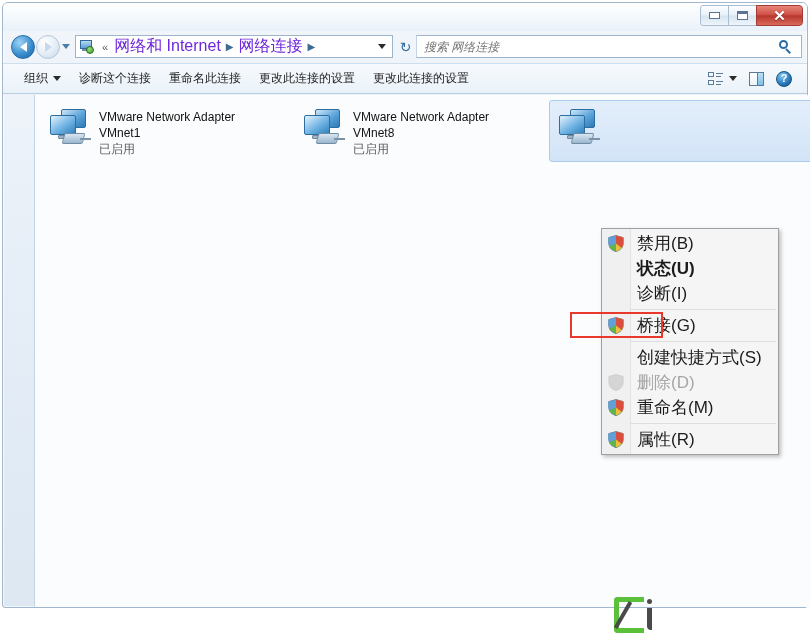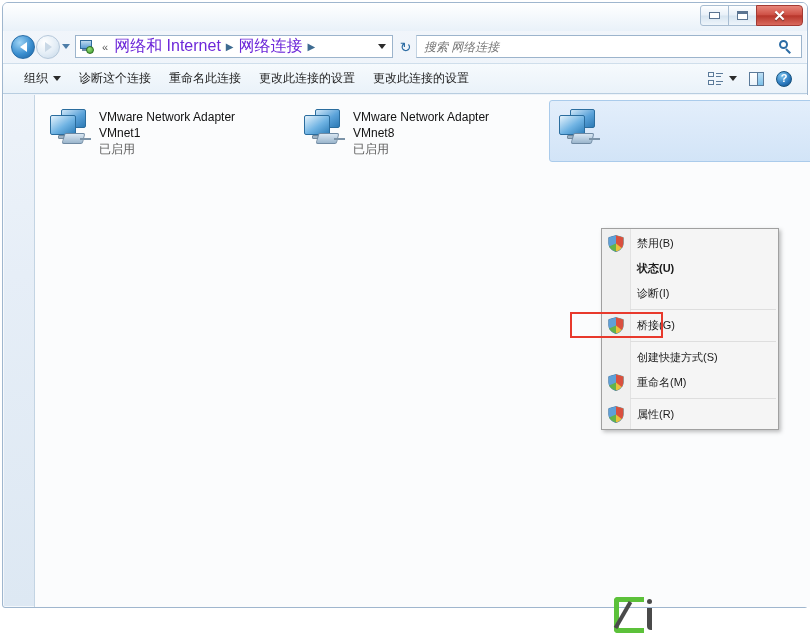--- a/index.html
+++ b/index.html
@@ -446,21 +446,21 @@
     width: 28px;
     background: #f0f0f0;
     border-right: 1px solid #e2e2e2;
   }
   .mi {
     position: relative;
     height: 25px;
     display: flex;
     align-items: center;
     padding-left: 28px;
-    font-size: 11px;
+    font-size: 17px;
     color: #1b1b1b;
     z-index: 1;
   }
   .mi.bold { font-weight: bold; }
   .mi.disabled { color: #a6a6a6; }
   .mi .mi-label { padding-left: 7px; }
   .mi-sep {
     position: relative;
     height: 1px;
     background: #dedede;
@@ -718,20 +718,26 @@
         </svg>
         <span class="mi-label">桥接(G)</span>
       </div>
 
       <div class="mi-sep"></div>
 
       <div class="mi">
         <span class="mi-label">创建快捷方式(S)</span>
       </div>
 
+      <div class="mi disabled">
+        <svg class="shield dim" viewBox="0 0 16 17">
+          <path d="M8 0.6 L15.2 2.6 V8.2 C15.2 12.5 12 15.4 8 16.6 C4 15.4 0.8 12.5 0.8 8.2 V2.6 Z" fill="#9aa6b2" stroke="#7d8893" stroke-width="0.7"></path>
+        </svg>
+        <span class="mi-label">删除(D)</span>
+      </div>
 
       <div class="mi">
         <svg class="shield" viewBox="0 0 16 17">
           <path d="M8 0.6 L15.2 2.6 V8.2 C15.2 12.5 12 15.4 8 16.6 C4 15.4 0.8 12.5 0.8 8.2 V2.6 Z" fill="#3e7fbf" stroke="#2a5c8c" stroke-width="0.7"></path>
           <path d="M8 0.6 L15.2 2.6 V8.2 C15.2 12.5 12 15.4 8 16.6 Z" fill="#e8c23c"></path>
           <path d="M8 0.6 L8 16.6 C4 15.4 0.8 12.5 0.8 8.2 V2.6 Z" fill="#5fa0d8"></path>
           <path d="M8 0.6 L15.2 2.6 V8.2 C15.2 10 14.6 11.6 13.7 12.9 L8 8.6 Z" fill="#d94f3f"></path>
           <path d="M1.1 11.4 C2.4 13.7 5 15.6 8 16.6 L8 8.6 Z" fill="#63b34a"></path>
         </svg>
         <span class="mi-label">重命名(M)</span>

